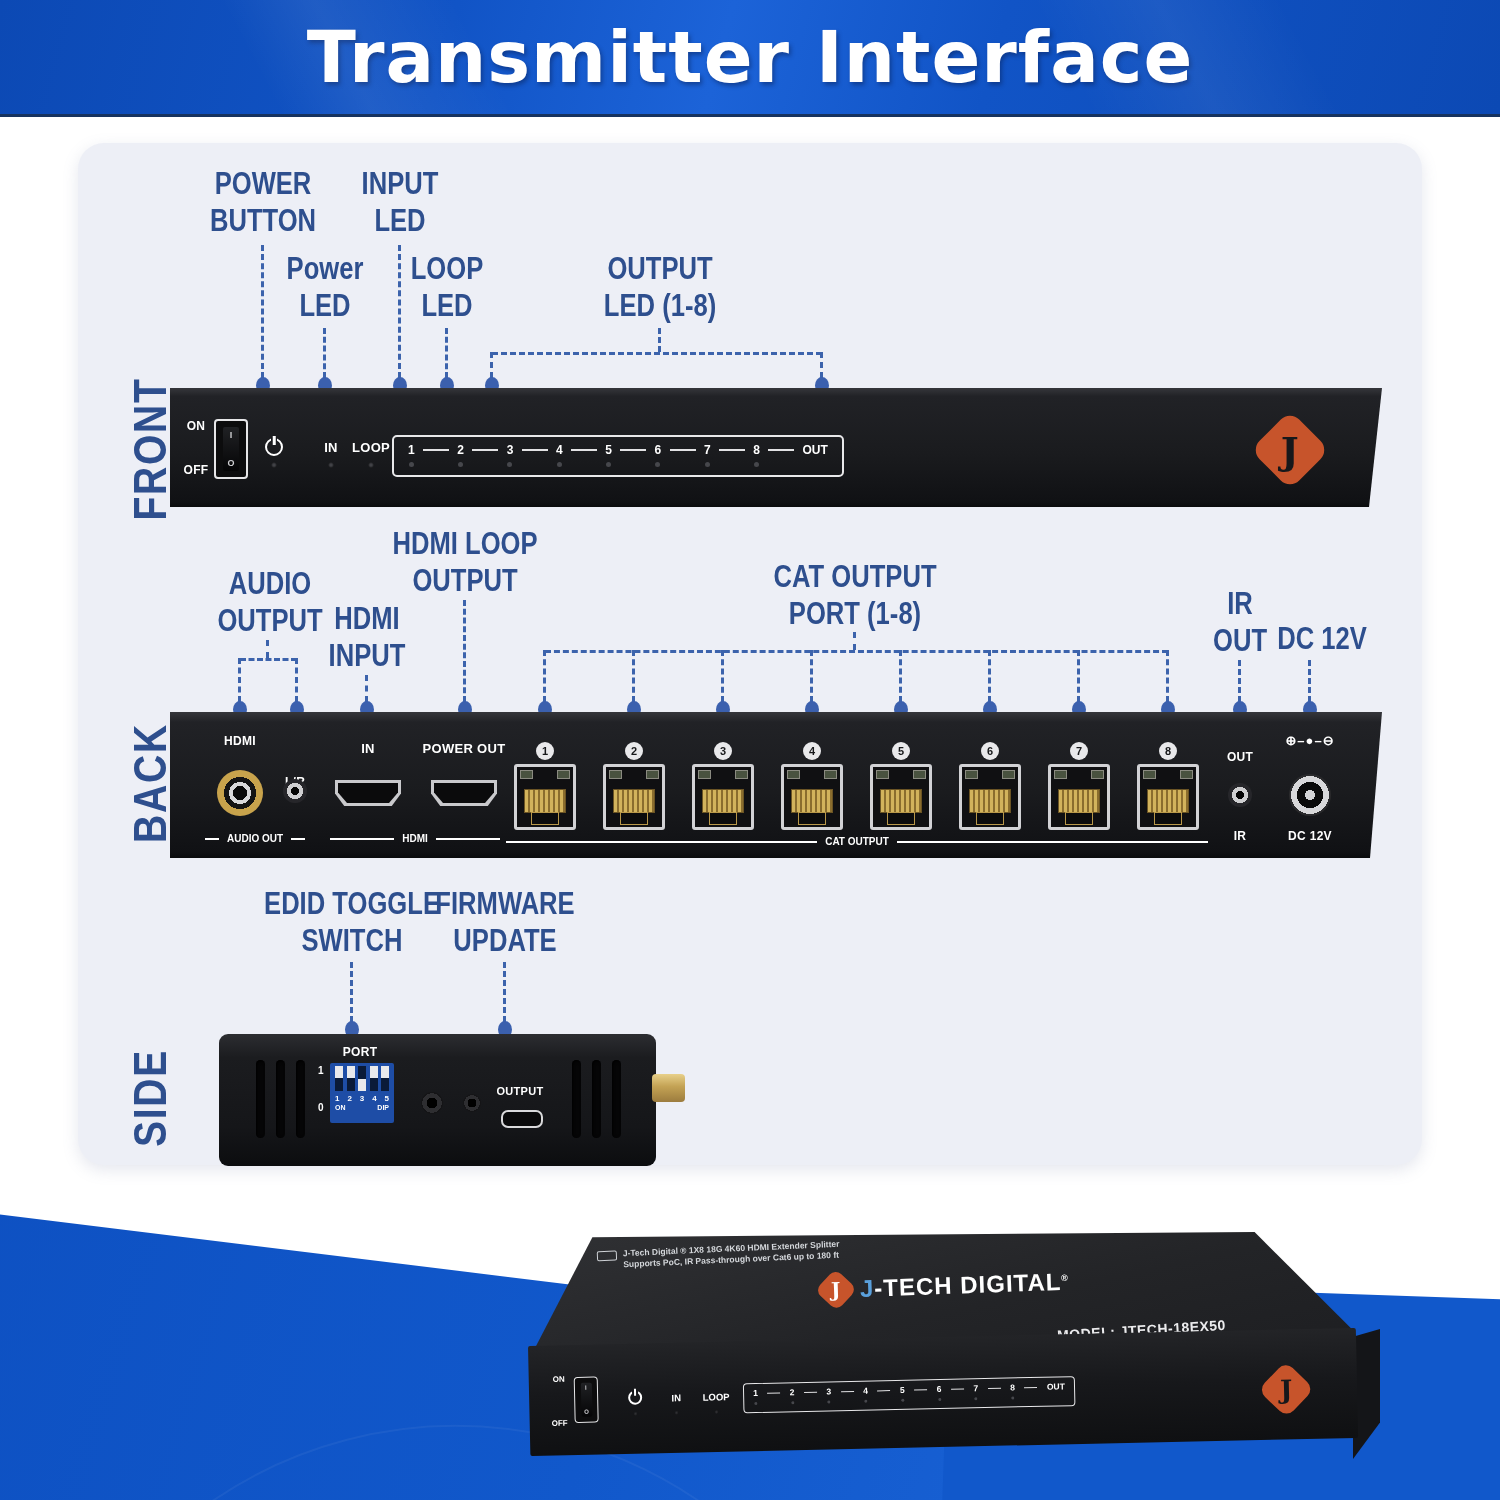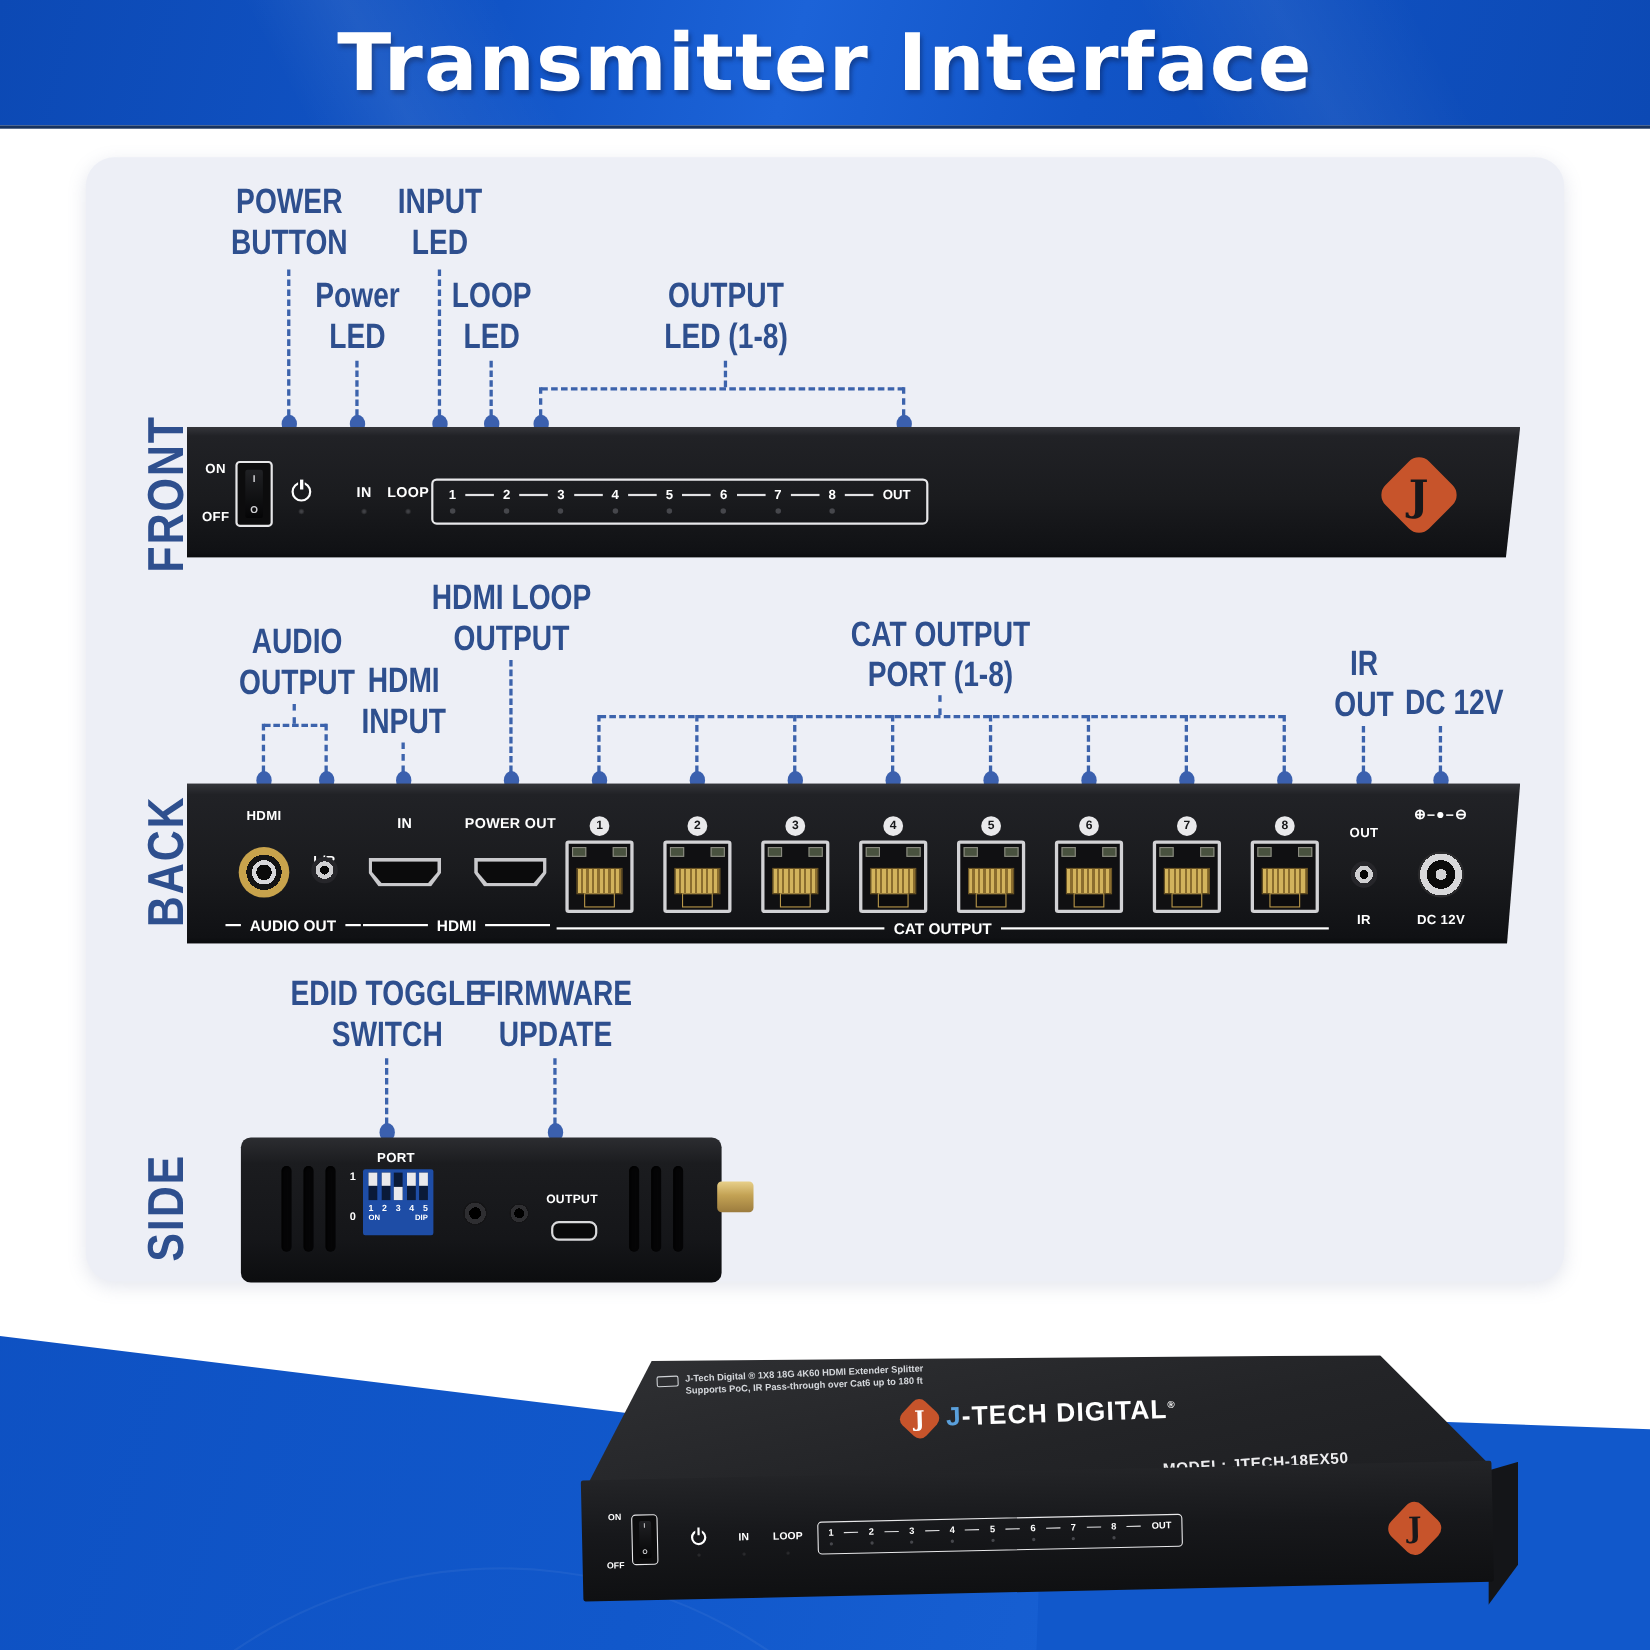--- a/index.html
+++ b/index.html
@@ -90,21 +90,21 @@
   .pnum{width:18px;height:18px;border-radius:50%;background:#e9e9eb;color:#17181a;font-size:11px;
      font-weight:bold;display:flex;align-items:center;justify-content:center;}
   .rj45{position:relative;width:56px;height:60px;background:#101012;border:3px solid #d2d2d5;border-radius:3px;}
   .rj45 .rw{position:absolute;top:3px;width:11px;height:7px;background:#49523f;border:1px solid #8a8a80;}
   .rj45 .rw1{left:3px;} .rj45 .rw2{right:3px;}
   .rj45 .rpins{position:absolute;left:7px;right:7px;top:22px;height:22px;
      background:repeating-linear-gradient(90deg,#d2b35c 0 3px,#8a6d2e 3px 5px);border:1px solid #6b5424;}
   .rj45 .rtab{position:absolute;left:14px;right:14px;bottom:2px;height:11px;background:#0c0c0d;border:1px solid #b9984a;}
 
   .sublabel{position:absolute;display:flex;align-items:center;gap:8px;color:#fff;
-     font-size:14px;font-weight:bold;white-space:nowrap;}
+     font-size:10px;font-weight:bold;white-space:nowrap;}
   .sublabel .ln{height:2px;background:#fff;}
 
   
   .vent{position:absolute;width:9px;height:78px;border-radius:5px;background:#050506;box-shadow:inset 1px 1px 3px #000;}
   .dip{position:absolute;left:330px;top:1063px;width:64px;height:60px;background:#1e4da6;border-radius:2px;
      padding:3px 5px 2px;box-sizing:border-box;display:flex;flex-direction:column;}
   .dip-toggles{display:flex;justify-content:space-between;height:25px;}
   .dip-toggle{width:8px;height:25px;background:#0a1a38;position:relative;}
   .dip-toggle .cap{position:absolute;left:0;width:8px;height:12px;background:#e9e9ec;}
   .dip-toggle.up .cap{top:0;} .dip-toggle.down .cap{bottom:0;}

